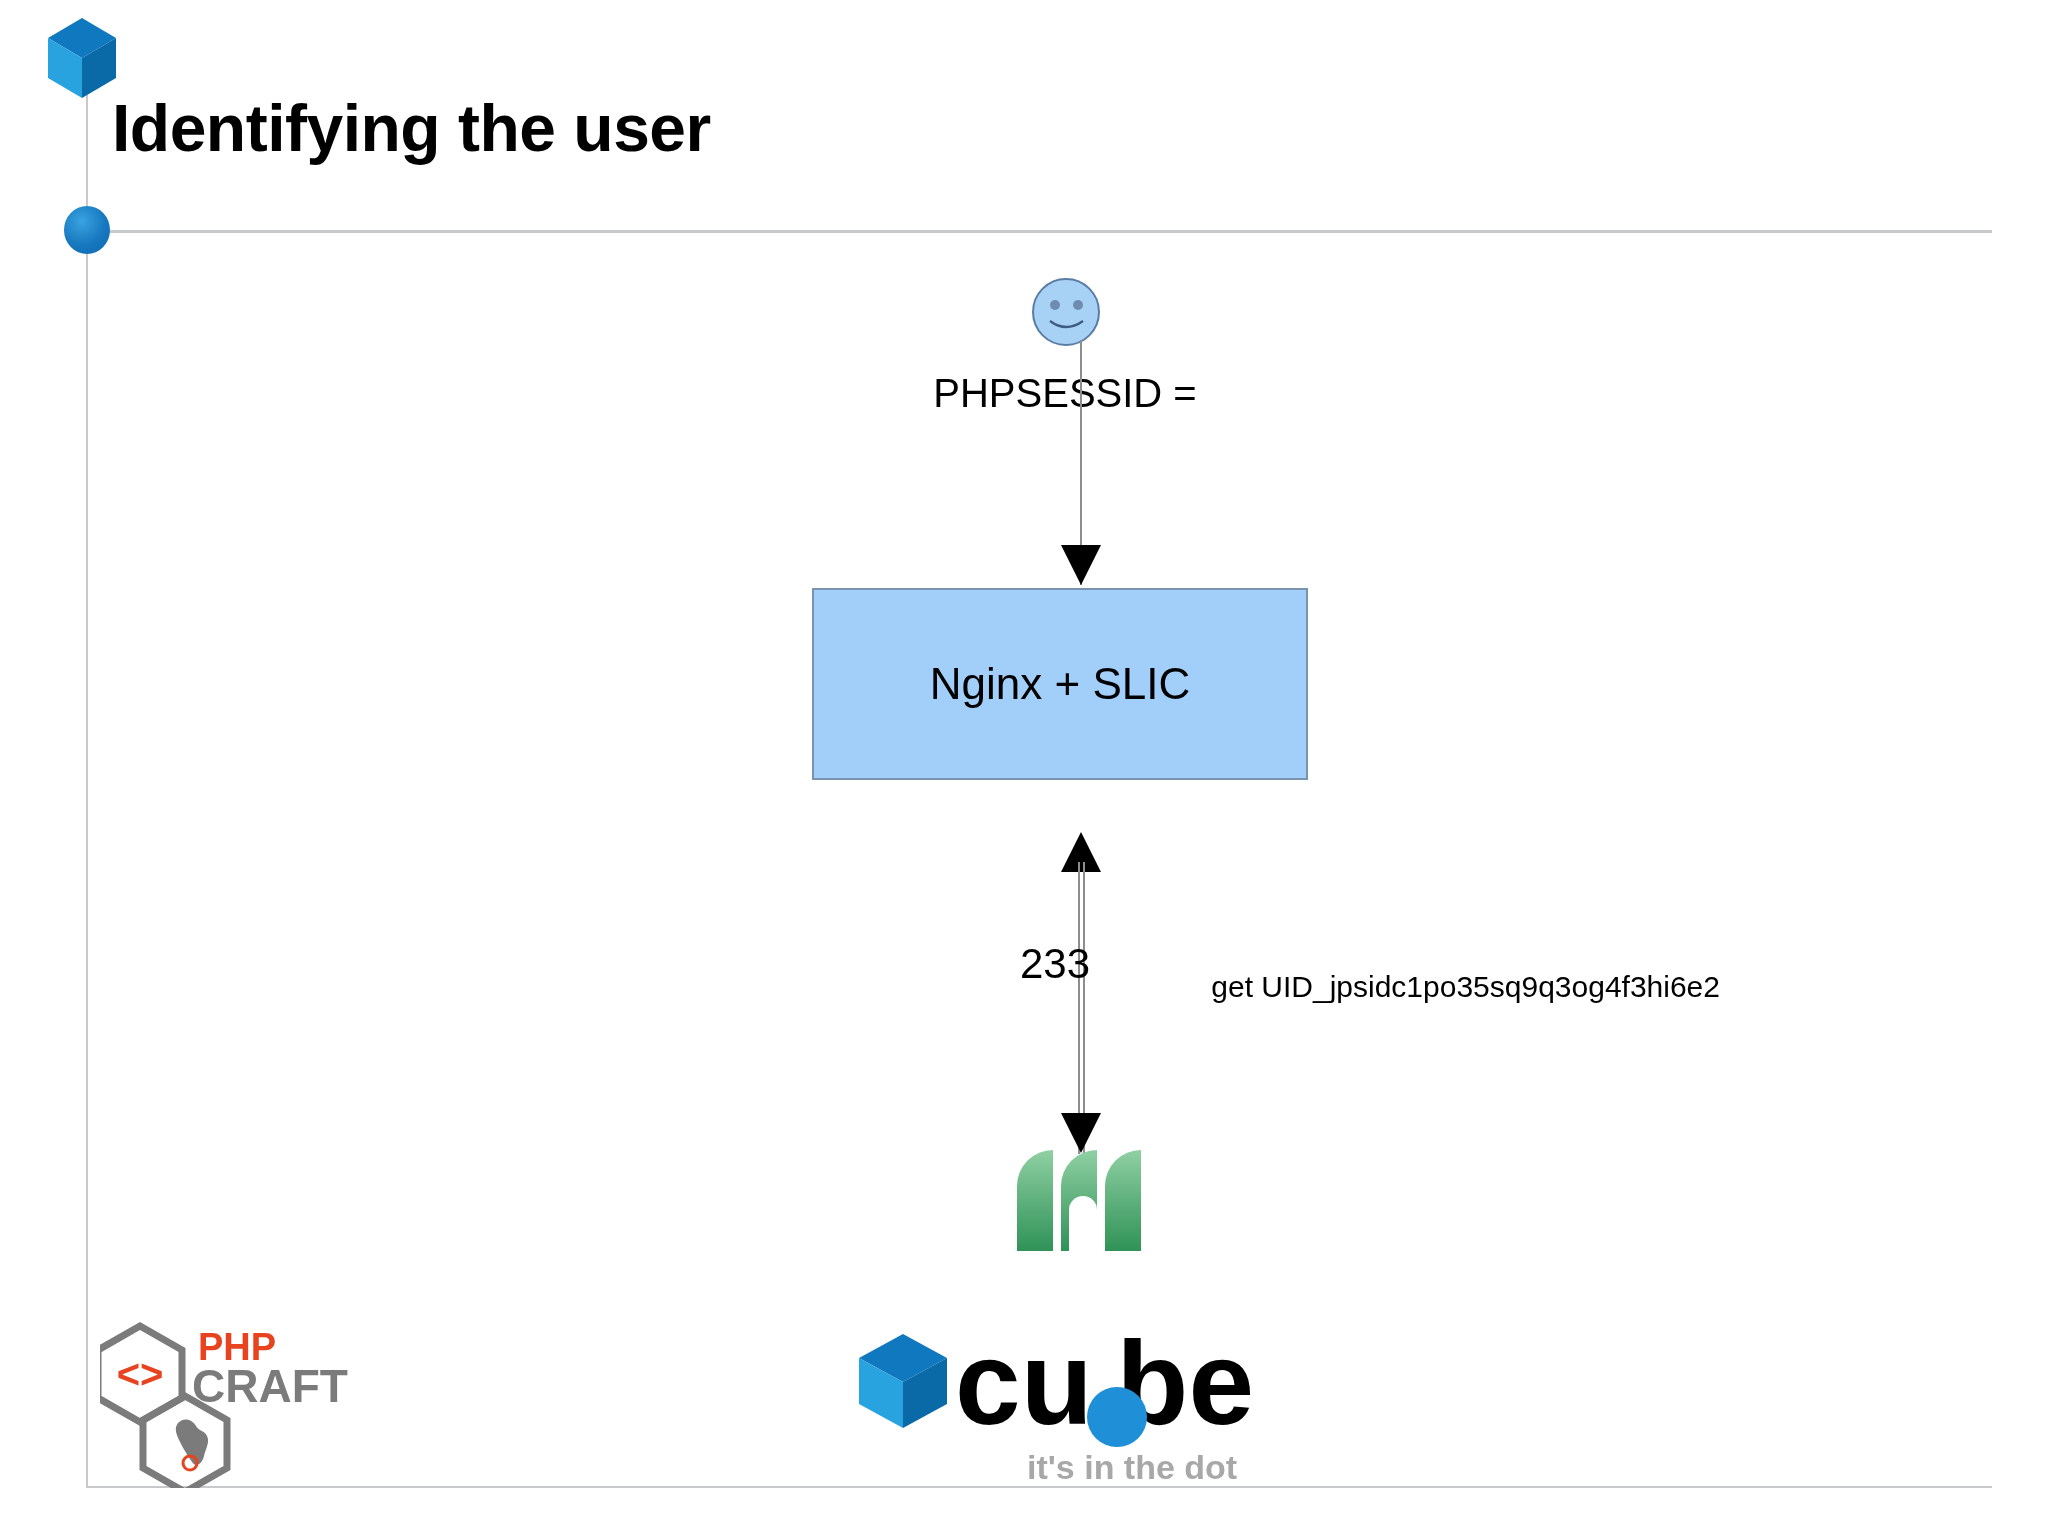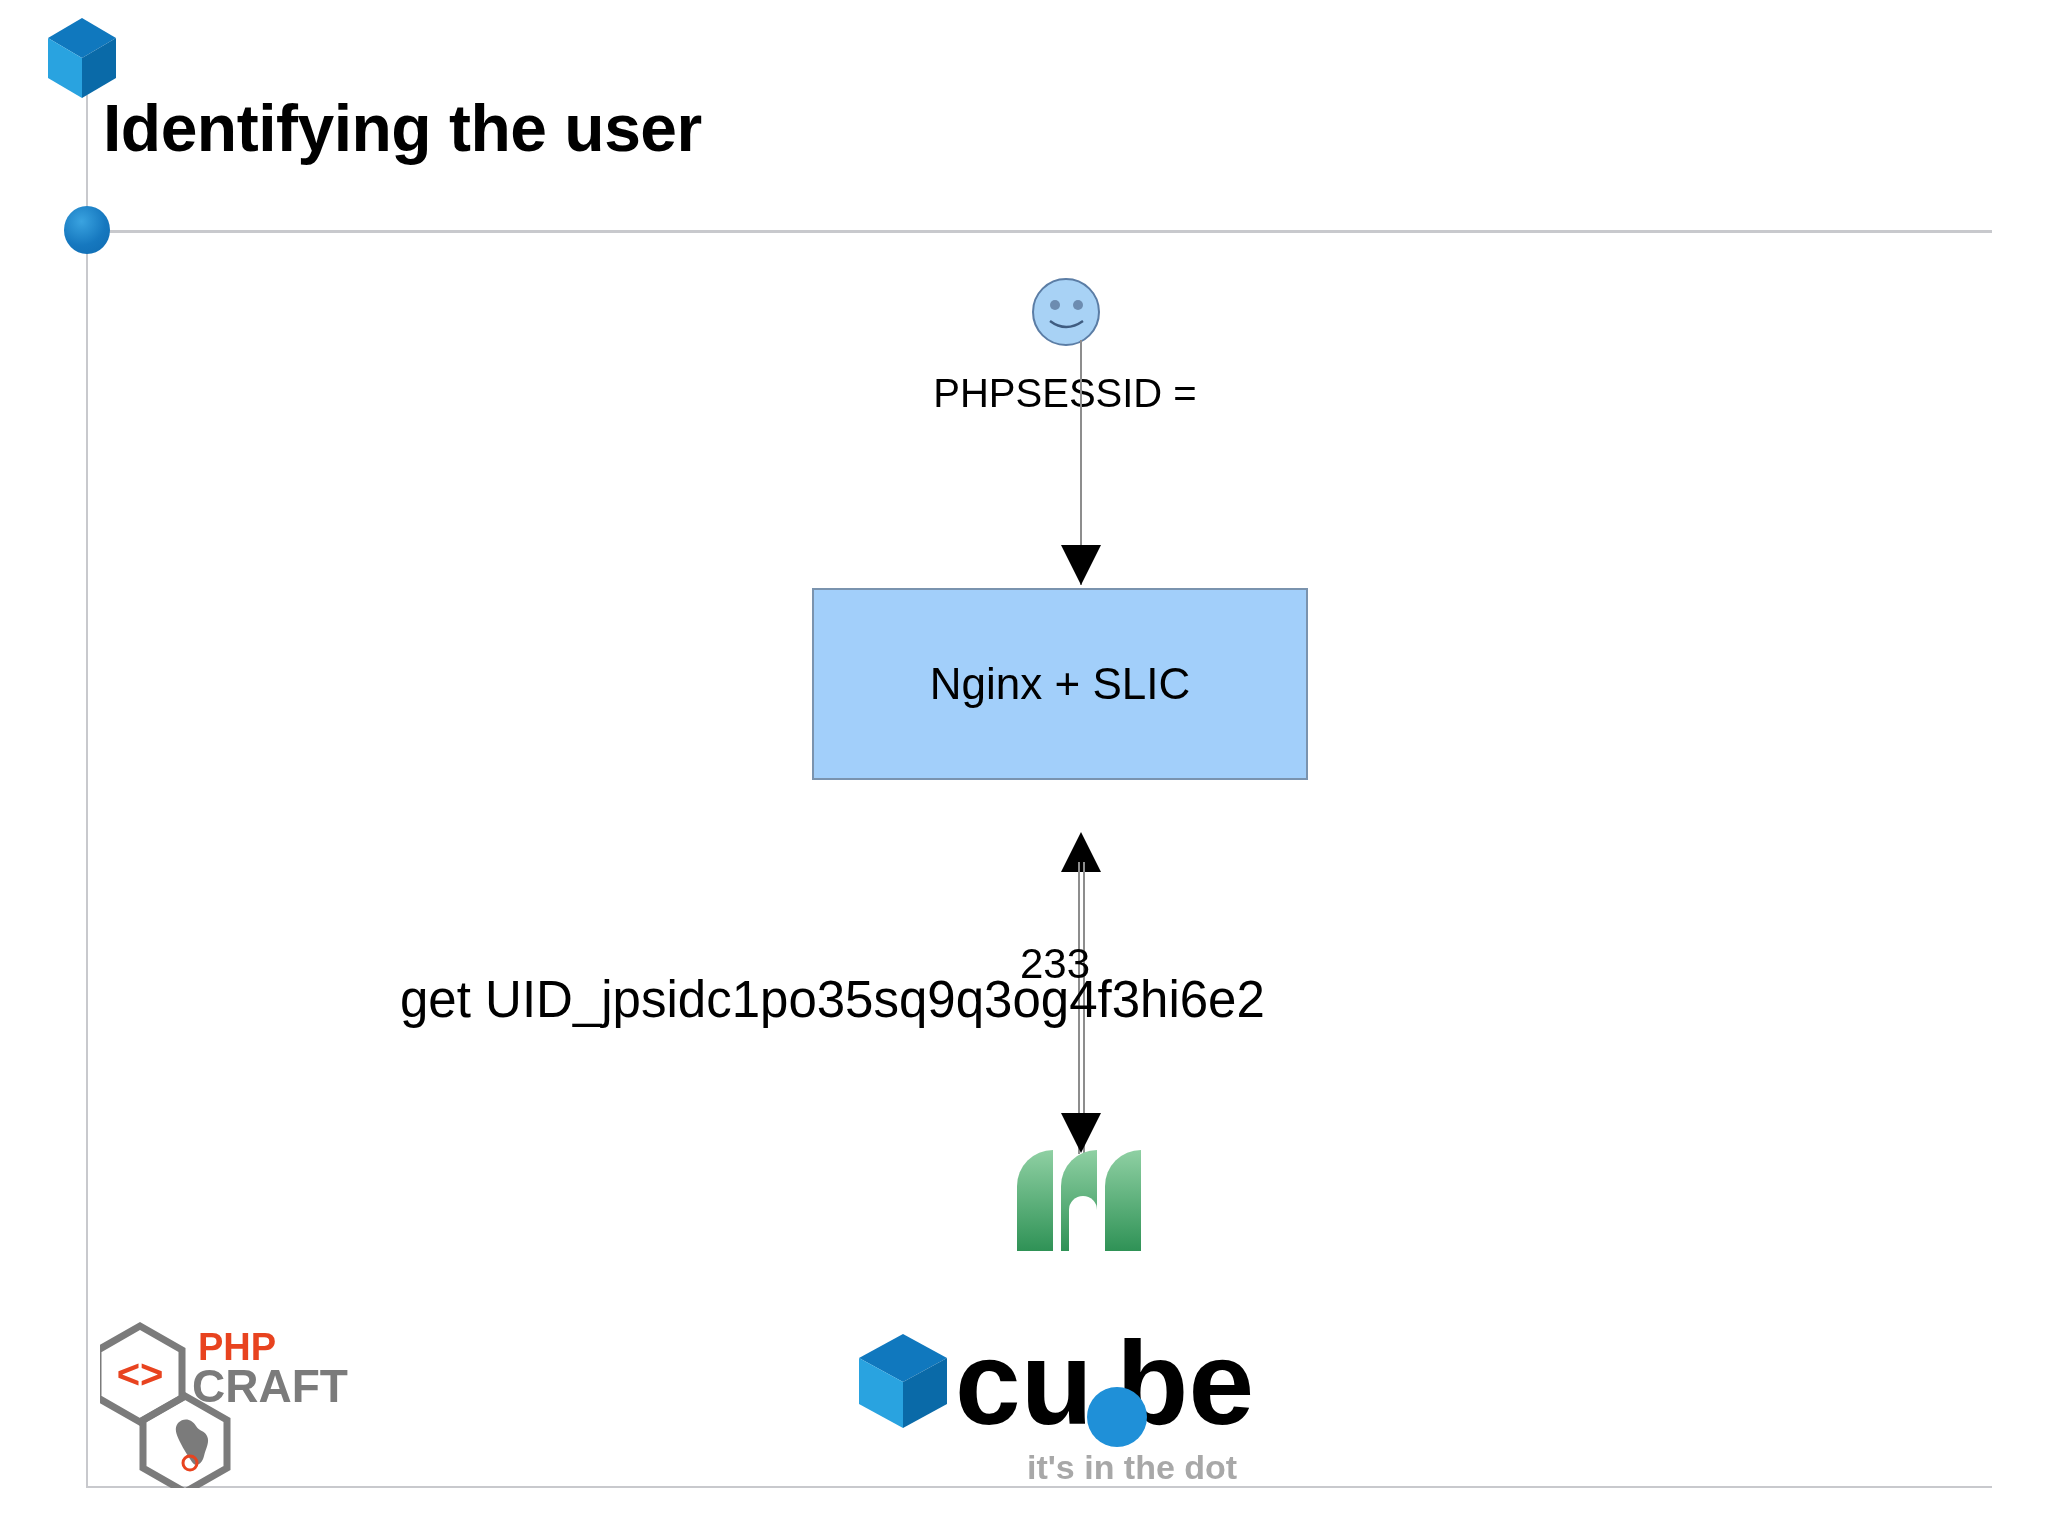--- a/index.html
+++ b/index.html
@@ -58,21 +58,21 @@
     top: 206px;
     width: 46px;
     height: 48px;
     border-radius: 50%;
     background: radial-gradient(circle at 38% 32%, #3aa3e0 0%, #1678bf 55%, #0f6ab0 100%);
   }
 
   
   .title {
     position: absolute;
-    left: 103px;
+    left: 112px;
     top: 90px;
     font-size: 66px;
     font-weight: bold;
     color: #000000;
     letter-spacing: -0.5px;
     white-space: nowrap;
     font-stretch: condensed;
   }
 
   
@@ -156,22 +156,22 @@
 
   .a2-head  { left: 1061px; top: 832px; }
   .a2-line  { left: 1078px; top: 862px; height: 292px; }
   .a3-head  { left: 1061px; top: 1113px; }
 
   .uid-label {
     position: absolute;
     left: 400px;
     top: 970px;
     width: 1320px;
-    text-align: left;
-    font-size: 51px;
+    text-align: right;
+    font-size: 30px;
     color: #000000;
     white-space: nowrap;
   }
   .port-label {
     position: absolute;
     left: 1020px;
     top: 940px;
     font-size: 42px;
     color: #000000;
   }

